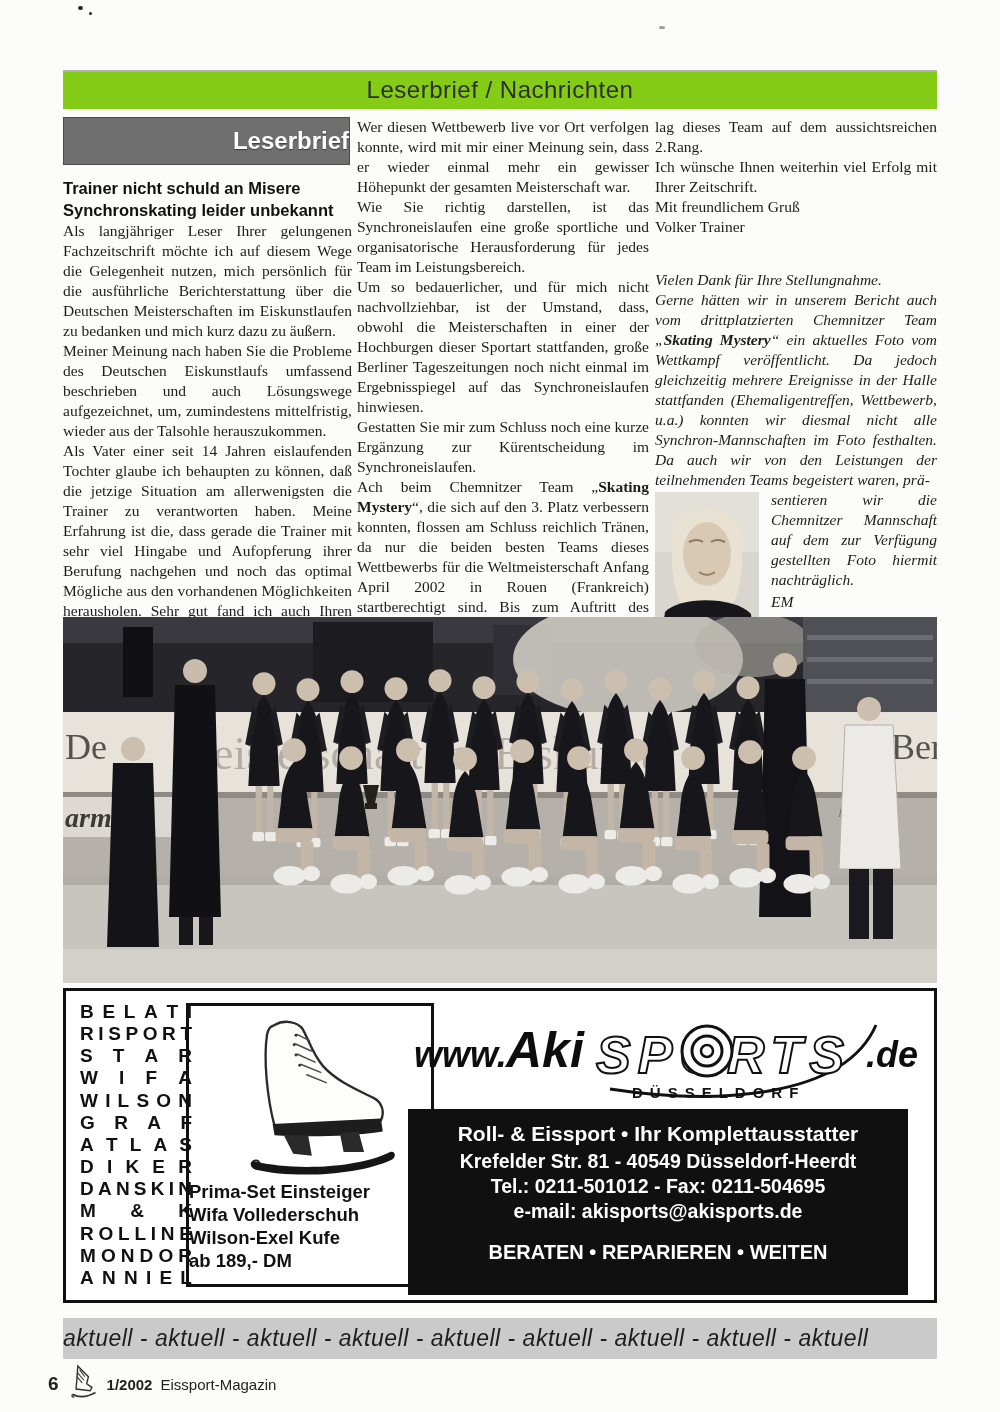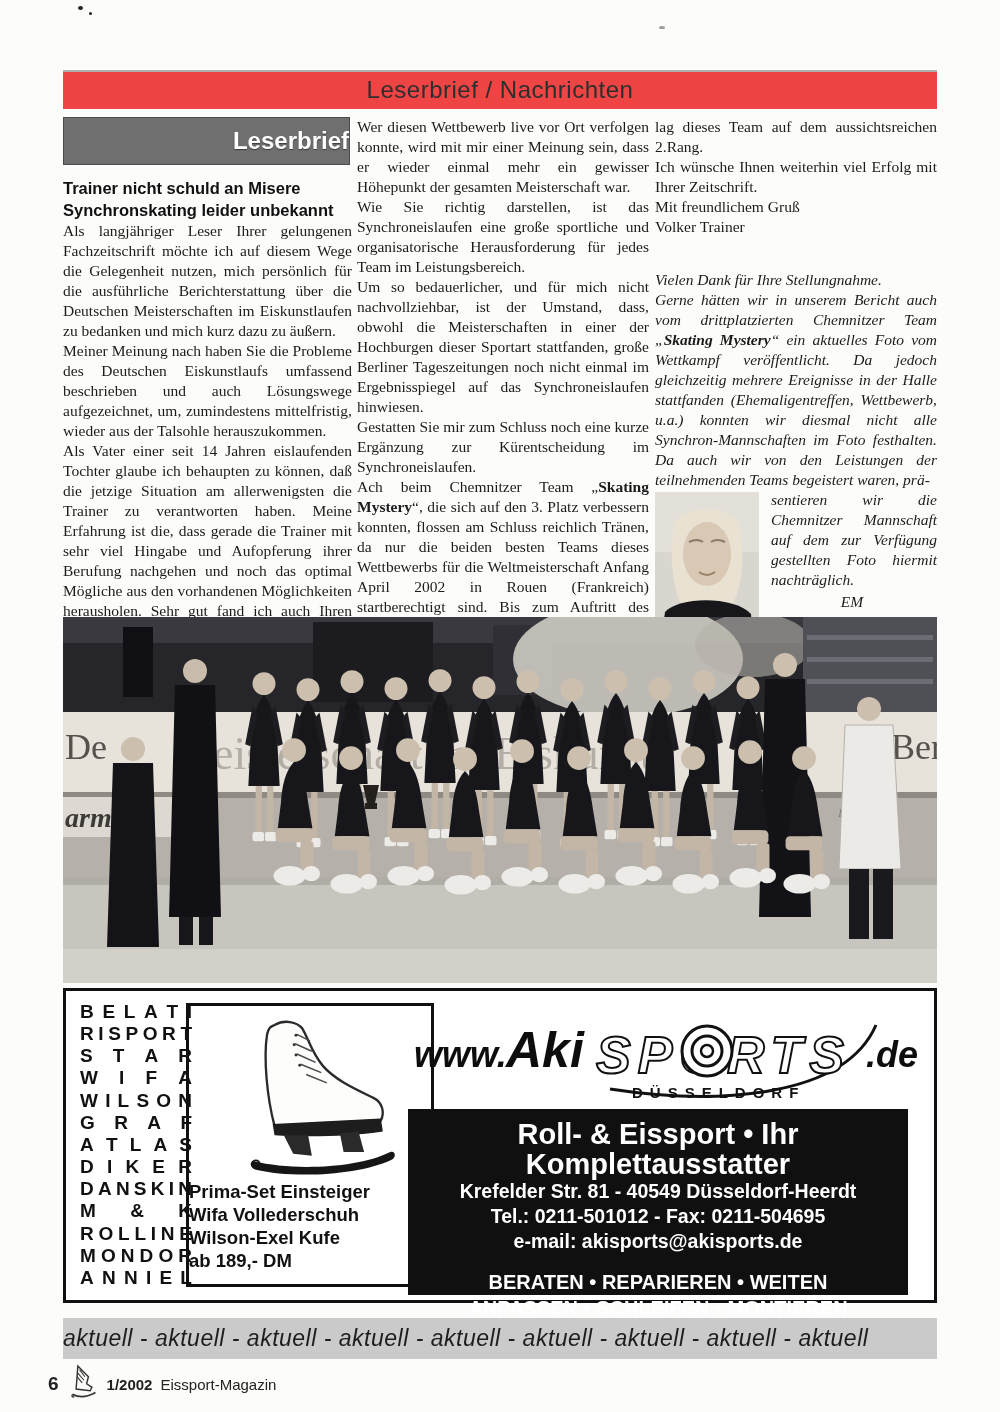--- a/index.html
+++ b/index.html
@@ -1,59 +1,59 @@
 <!DOCTYPE html>
 <html><head>
 <meta charset="utf-8">
 <style>
   html,body{margin:0;padding:0;background:#e8e8e8;}
   .page{position:relative;width:1000px;height:1412px;background:#fcfcfa;overflow:hidden;
         font-family:"Liberation Serif", serif;color:#1b1b1b;}
   .abs{position:absolute;}
   
-  .header-bar{left:63px;top:70px;width:874px;height:37px;background:#ef4444;
+  .header-bar{left:63px;top:70px;width:874px;height:37px;background:#84cc16;
               border-top:2px solid #b0b0b0;text-align:center;}
   .header-bar .title{font-family:"Liberation Sans",sans-serif;font-size:24px;color:#2e2e2e;
               line-height:36px;letter-spacing:.5px;}
   
   .section-box{left:63px;top:117px;width:285px;height:46px;background:#6f6f6f;
                border:1px solid #4c4c4c;display:flex;align-items:center;justify-content:flex-end;}
   .section-box span{font-family:"Liberation Sans",sans-serif;font-weight:bold;font-size:24px;
                color:#fff;text-shadow:0 1px 1px #3a3a3a;}
   
   .col{font-size:15.5px;line-height:20px;text-align:justify;}
   .col p{margin:0;}
   .col1{left:63px;top:177px;width:289px;}
   .col2{left:357px;top:117px;width:292px;}
   .col3{left:655px;top:117px;width:282px;}
   .heading{font-family:"Liberation Sans",sans-serif;font-weight:bold;font-size:16.5px;
            line-height:22px;text-align:left;margin:0 0 7px 0;color:#111;}
   .reply{margin-top:33px;font-style:italic;}
   .reply p{margin:0;}
   .portrait{float:left;width:104px;height:165px;margin:2px 12px 0 0;}
-  .sig{text-align:center;margin-top:2px;padding-right:4px;}
+  .sig{text-align:left;margin-top:2px;padding-right:4px;}
   .caption{font-style:italic;margin-top:26px;line-height:21px;text-align:left;}
   b.inline{font-weight:bold;}
   
   .team-photo{left:63px;top:617px;width:874px;height:366px;}
   .team-photo svg{display:block;width:100%;height:100%;}
   
   .ad-box{left:63px;top:988px;width:874px;height:315px;border:3px solid #101010;
           box-sizing:border-box;background:#fff;font-family:"Liberation Sans",sans-serif;}
   .brands{position:absolute;left:14px;top:10px;width:112px;height:288px;display:flex;
           flex-direction:column;justify-content:space-between;}
   .brand-row{display:flex;justify-content:space-between;font-weight:bold;font-size:19px;color:#111;}
   .prima-box{position:absolute;left:120px;top:12px;width:248px;height:284px;
              border:3px solid #101010;box-sizing:border-box;text-align:left;}
   .prima-box svg{display:block;margin:6px auto 0 auto;}
   .prima-lines div{font-weight:bold;font-size:18.5px;line-height:23px;color:#111;}
   .logo-wrap{position:absolute;left:348px;top:14px;width:510px;height:100px;}
   .black-box{position:absolute;left:342px;top:118px;width:500px;height:186px;background:#101010;
              color:#fff;text-align:center;box-sizing:border-box;padding-top:10px;}
-  .black-box .l1{font-weight:bold;font-size:29px;line-height:30px;}
+  .black-box .l1{font-weight:bold;font-size:21px;line-height:30px;}
   .black-box .l2,.black-box .l3,.black-box .l4{font-weight:bold;font-size:19.5px;line-height:25px;}
   .black-box .l5,.black-box .l6{font-weight:bold;font-size:20px;line-height:26px;}
   .black-box .gap{height:15px;}
   
   .aktuell-bar{left:63px;top:1318px;width:874px;height:41px;background:#cacaca;text-align:left;}
   .aktuell-bar span{font-family:"Liberation Sans",sans-serif;font-style:italic;font-size:23px;
                     color:#1d1d1d;line-height:41px;letter-spacing:.5px;}
   .footer{left:48px;top:1363px;height:42px;display:flex;align-items:center;
           font-family:"Liberation Sans",sans-serif;color:#222;}
   .footer .num{font-weight:bold;font-size:19px;margin-right:10px;}
@@ -365,21 +365,20 @@
       </svg>
     </div>
 
     <div class="black-box">
       <div class="l1">Roll- &amp; Eissport • Ihr Komplettausstatter</div>
       <div class="l2">Krefelder Str. 81 - 40549 Düsseldorf-Heerdt</div>
       <div class="l3">Tel.: 0211-501012 - Fax: 0211-504695</div>
       <div class="l4">e-mail: akisports@akisports.de</div>
       <div class="gap"></div>
       <div class="l5">BERATEN • REPARIEREN • WEITEN</div>
-      <div class="l6">ANPASSEN • SCHLEIFEN • MONTIEREN</div>
     </div>
   </div>
 
   <div class="abs aktuell-bar">
     <span>aktuell - aktuell - aktuell - aktuell - aktuell - aktuell - aktuell - aktuell - aktuell</span>
   </div>
 
   <div class="abs footer">
     <span class="num">6</span>
     <span class="icon">

